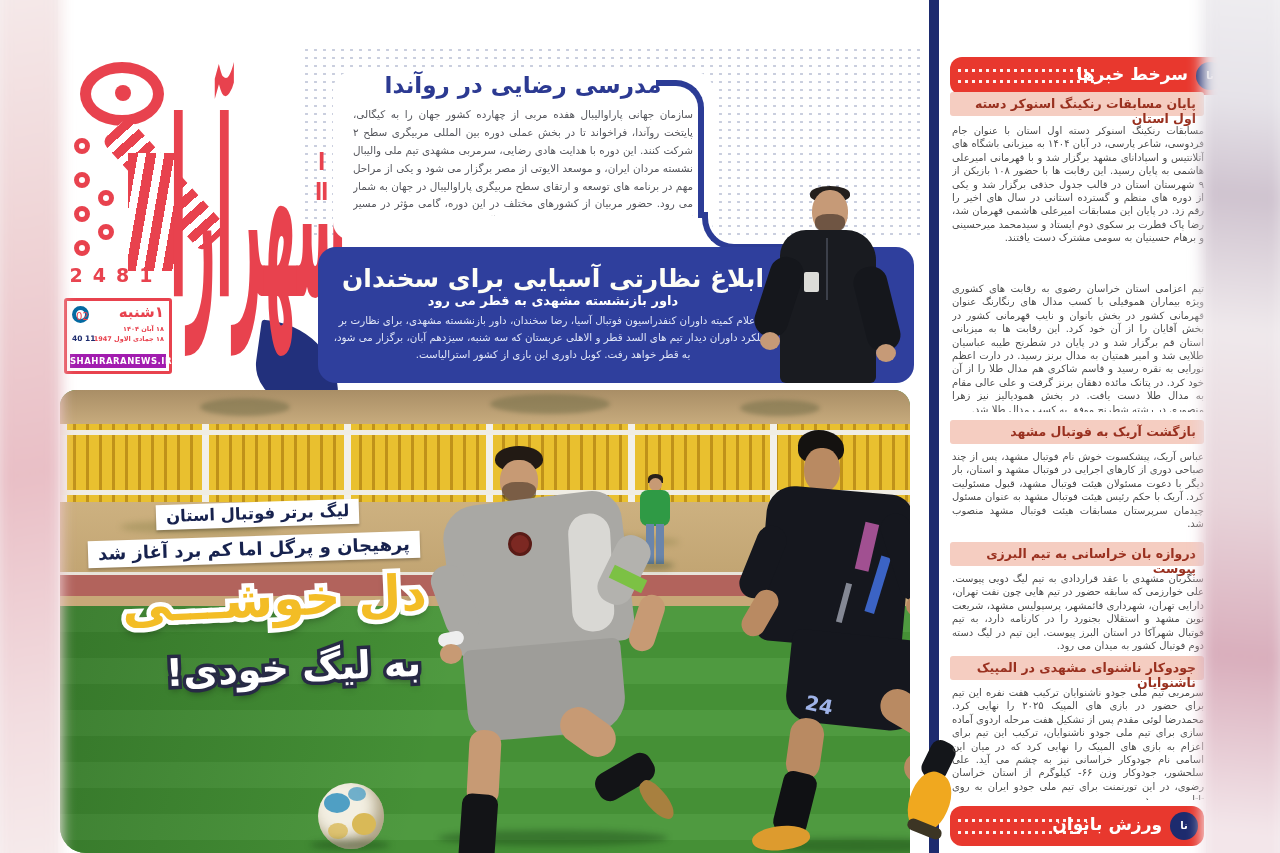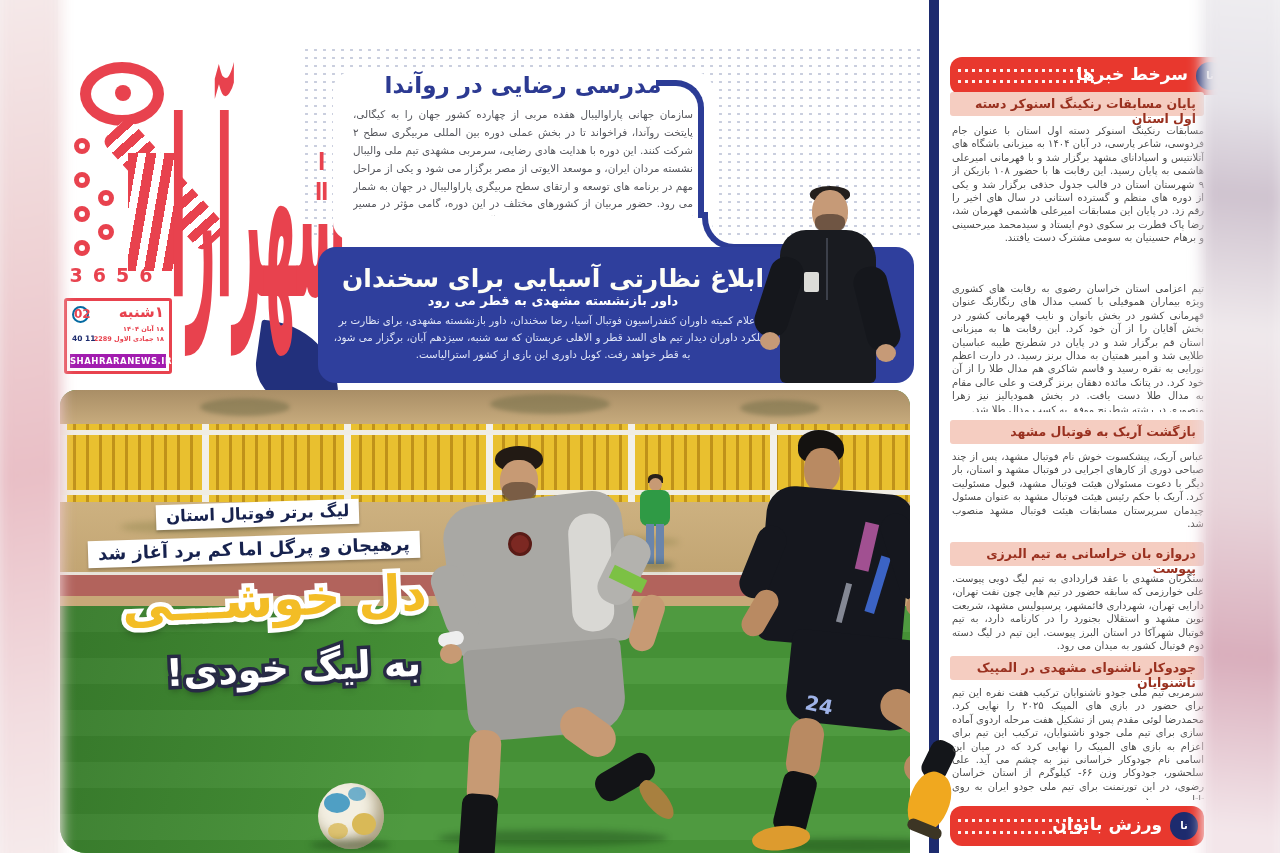--- a/index.html
+++ b/index.html
@@ -78,28 +78,28 @@
     <div class="abs dotc" style="left:38px;top:199px"></div>
     <div class="abs" style="left:68px;top:128px;width:48px;height:118px;
                 background:repeating-linear-gradient(100deg,#e8424e 0 10px,#fff 10px 18px)"></div>
     <div class="abs" style="left:196px;top:300px;width:86px;height:80px;background:#22307c;
                 border-radius:4px 100% 10px 55%;transform:rotate(8deg)"></div>
     <div class="abs" style="left:108px;top:5px;width:180px;height:380px;overflow:hidden">
       <div class="abs brand-word fa" style="left:0;top:158px;width:180px;font-size:50px;transform:scaleY(4.9)">شهرآرا</div>
     </div>
   </div>
 
-  <div class="abs red fa" style="left:60px;top:264px;width:112px;font-size:19px;font-weight:bold;letter-spacing:10px;text-align:center">3656</div>
+  <div class="abs red fa" style="left:60px;top:264px;width:112px;font-size:19px;font-weight:bold;letter-spacing:10px;text-align:center">2481</div>
 
   <div class="abs datebox" style="left:64px;top:298px;width:108px;height:76px">
-    <div class="abs" style="left:5px;top:5px;width:17px;height:17px;border:2px solid #0369a1;border-radius:50%;
-                color:#e8424e;font-size:12px;font-weight:bold;text-align:center;line-height:13px">02</div>
+    <div class="abs" style="left:5px;top:5px;width:17px;height:17px;border:4px solid #0369a1;border-radius:50%;
+                color:#e8424e;font-size:10px;font-weight:normal;text-align:center;line-height:13px">02</div>
     <div class="abs red fa" style="right:5px;top:2px;font-size:15px;font-weight:bold">۱شنبه</div>
     <div class="abs red fa" style="right:5px;top:24px;font-size:6.5px;font-weight:bold">۱۸ آبان ۱۴۰۴</div>
-    <div class="abs red fa" style="right:5px;top:34px;font-size:6.5px;font-weight:bold">۱۸ جمادی الاول 2289</div>
+    <div class="abs red fa" style="right:5px;top:34px;font-size:6.5px;font-weight:bold">۱۸ جمادی الاول 1947</div>
     <div class="abs" style="left:5px;top:33px;font-size:7.5px;font-weight:bold;color:#1d2b6e">40 11</div>
     <div class="abs" style="left:3px;right:3px;bottom:3px;height:14px;background:#a21caf;color:#fff;
                 font-size:8.5px;font-weight:bold;text-align:center;line-height:14px;letter-spacing:.5px">SHAHRARANEWS.IR</div>
   </div>
 
   <div class="abs" style="left:333px;top:72px;width:380px;height:168px;background:#fff;border-radius:18px">
     <div class="fa h1-blue" style="">مدرسی رضایی در روآندا</div>
     <div class="fa body-txt" style="margin:8px 20px 0;height:110px;overflow:hidden">سازمان جهانی پاراوالیبال هفده مربی از چهارده کشور جهان را به کیگالی، پایتخت روآندا، فراخواند تا در بخش عملی دوره بین المللی مربیگری سطح ۲ شرکت کنند. این دوره با هدایت هادی رضایی، سرمربی مشهدی تیم ملی والیبال نشسته مردان ایران، و موسعد الایوتی از مصر برگزار می شود و یکی از مراحل مهم در برنامه های توسعه و ارتقای سطح مربیگری پاراوالیبال در جهان به شمار می رود. حضور مربیان از کشورهای مختلف در این دوره، گامی مؤثر در مسیر گسترش دانش فنی و تقویت زیرساخت های آموزشی این رشته محسوب می شود.</div>
   </div>
   <div class="abs bracketA" style="left:656px;top:80px;width:48px;height:138px"></div>

